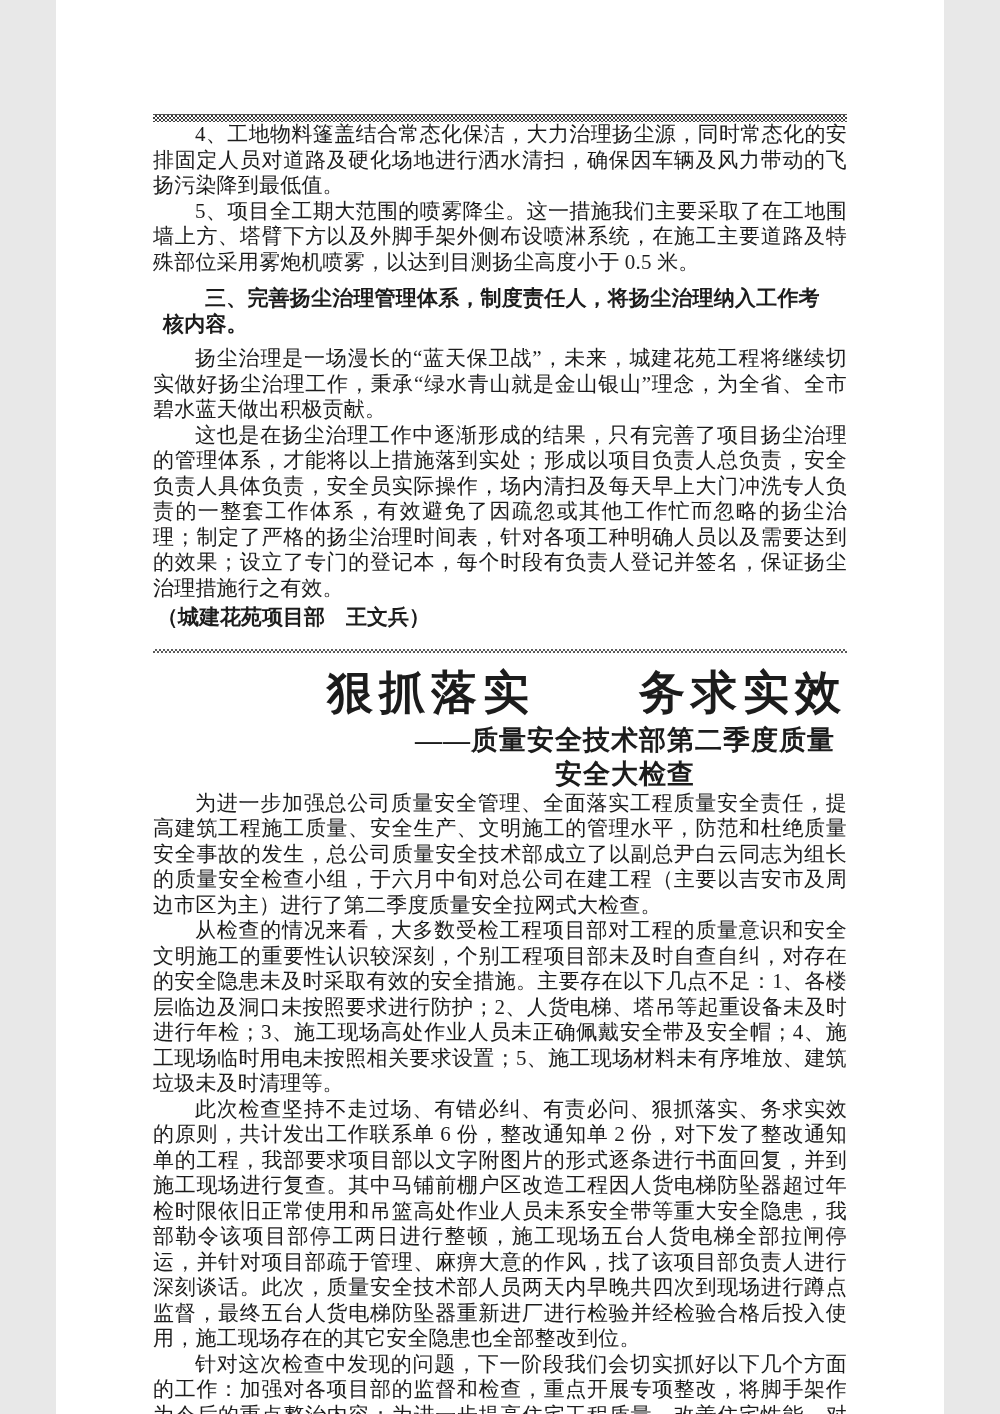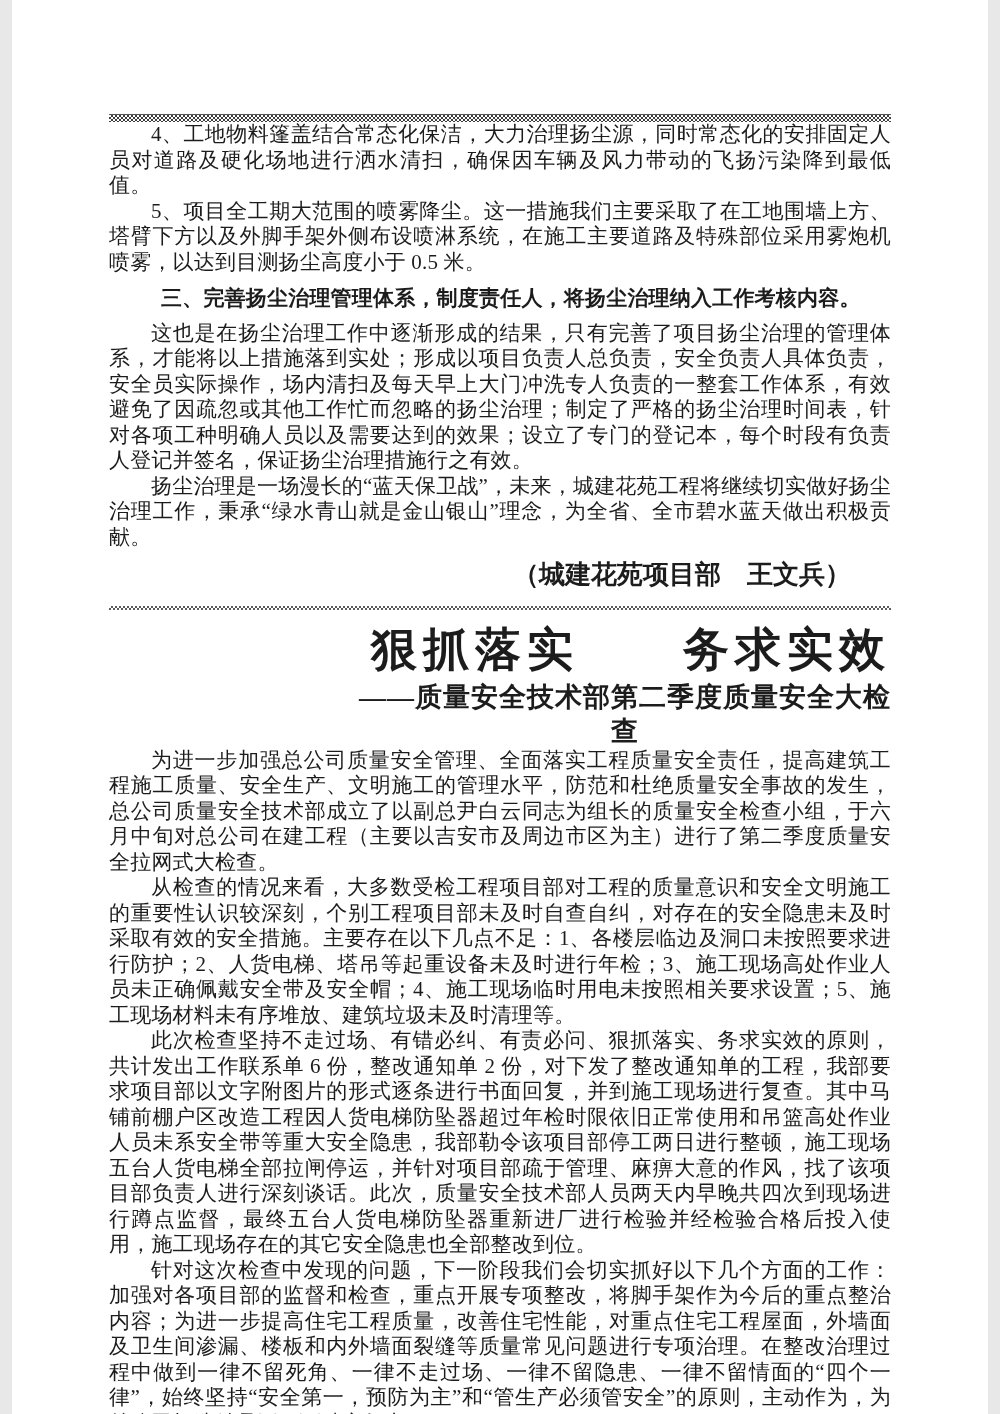--- a/index.html
+++ b/index.html
@@ -1,18 +1,18 @@
 <!DOCTYPE html>
 <html><head>
 <meta charset="utf-8">
 <style>
   html,body{margin:0;padding:0;background:#e8e8e8;}
   .page{
     position:relative;
-    width:976px;height:1414px;
+    width:888px;height:1414px;
     margin:0 auto;
     background:#ffffff;
     color:#1c1c1c;
     font-family:"Liberation Serif","DejaVu Serif",serif;
     overflow:hidden;
   }
   .content{
     margin:0 97px;
     padding-top:114px;
   }
@@ -44,24 +44,24 @@
   p.bold-head{
     margin:10px;
     font-size:21px;
     line-height:25.5px;
     text-indent:2em;
     font-weight:bold;
     font-family:"Liberation Sans","DejaVu Sans",sans-serif;
     letter-spacing:0.2px;
   }
   .signature{
-    margin:12px;
-    font-size:26px;
+    margin:4px;
+    font-size:21px;
     line-height:25.5px;
-    text-align:right;
+    text-align:left;
     padding-right:28px;
     font-weight:bold;
     font-family:"Liberation Sans","DejaVu Sans",sans-serif;
   }
   .signature.serif{
     font-family:"Liberation Serif","DejaVu Serif",serif;
     font-weight:bold;
   }
   .art-title{
     margin:12px 0 0 0;
@@ -97,22 +97,22 @@
 
 <div class="page">
   <div class="content">
 
     <div class="band"></div>
 
     <section>
       <p class="body">4、工地物料篷盖结合常态化保洁，大力治理扬尘源，同时常态化的安排固定人员对道路及硬化场地进行洒水清扫，确保因车辆及风力带动的飞扬污染降到最低值。</p>
       <p class="body">5、项目全工期大范围的喷雾降尘。这一措施我们主要采取了在工地围墙上方、塔臂下方以及外脚手架外侧布设喷淋系统，在施工主要道路及特殊部位采用雾炮机喷雾，以达到目测扬尘高度小于 0.5 米。</p>
       <p class="bold-head">三、完善扬尘治理管理体系，制度责任人，将扬尘治理纳入工作考核内容。</p>
+      <p class="body">扬尘治理是一场漫长的“蓝天保卫战”，未来，城建花苑工程将继续切实做好扬尘治理工作，秉承“绿水青山就是金山银山”理念，为全省、全市碧水蓝天做出积极贡献。</p>
       <p class="body">这也是在扬尘治理工作中逐渐形成的结果，只有完善了项目扬尘治理的管理体系，才能将以上措施落到实处；形成以项目负责人总负责，安全负责人具体负责，安全员实际操作，场内清扫及每天早上大门冲洗专人负责的一整套工作体系，有效避免了因疏忽或其他工作忙而忽略的扬尘治理；制定了严格的扬尘治理时间表，针对各项工种明确人员以及需要达到的效果；设立了专门的登记本，每个时段有负责人登记并签名，保证扬尘治理措施行之有效。</p>
-      <p class="body">扬尘治理是一场漫长的“蓝天保卫战”，未来，城建花苑工程将继续切实做好扬尘治理工作，秉承“绿水青山就是金山银山”理念，为全省、全市碧水蓝天做出积极贡献。</p>
       <p class="signature serif">（城建花苑项目部　王文兵）</p>
     </section>
 
     <div class="band thin divider-mid"></div>
 
     <section>
       <h1 class="art-title">狠抓落实　　务求实效</h1>
       <h2 class="art-subtitle">——质量安全技术部第二季度质量安全大检查</h2>
       <p class="body para-gap">为进一步加强总公司质量安全管理、全面落实工程质量安全责任，提高建筑工程施工质量、安全生产、文明施工的管理水平，防范和杜绝质量安全事故的发生，总公司质量安全技术部成立了以副总尹白云同志为组长的质量安全检查小组，于六月中旬对总公司在建工程（主要以吉安市及周边市区为主）进行了第二季度质量安全拉网式大检查。</p>
       <p class="body">从检查的情况来看，大多数受检工程项目部对工程的质量意识和安全文明施工的重要性认识较深刻，个别工程项目部未及时自查自纠，对存在的安全隐患未及时采取有效的安全措施。主要存在以下几点不足：1、各楼层临边及洞口未按照要求进行防护；2、人货电梯、塔吊等起重设备未及时进行年检；3、施工现场高处作业人员未正确佩戴安全带及安全帽；4、施工现场临时用电未按照相关要求设置；5、施工现场材料未有序堆放、建筑垃圾未及时清理等。</p>

